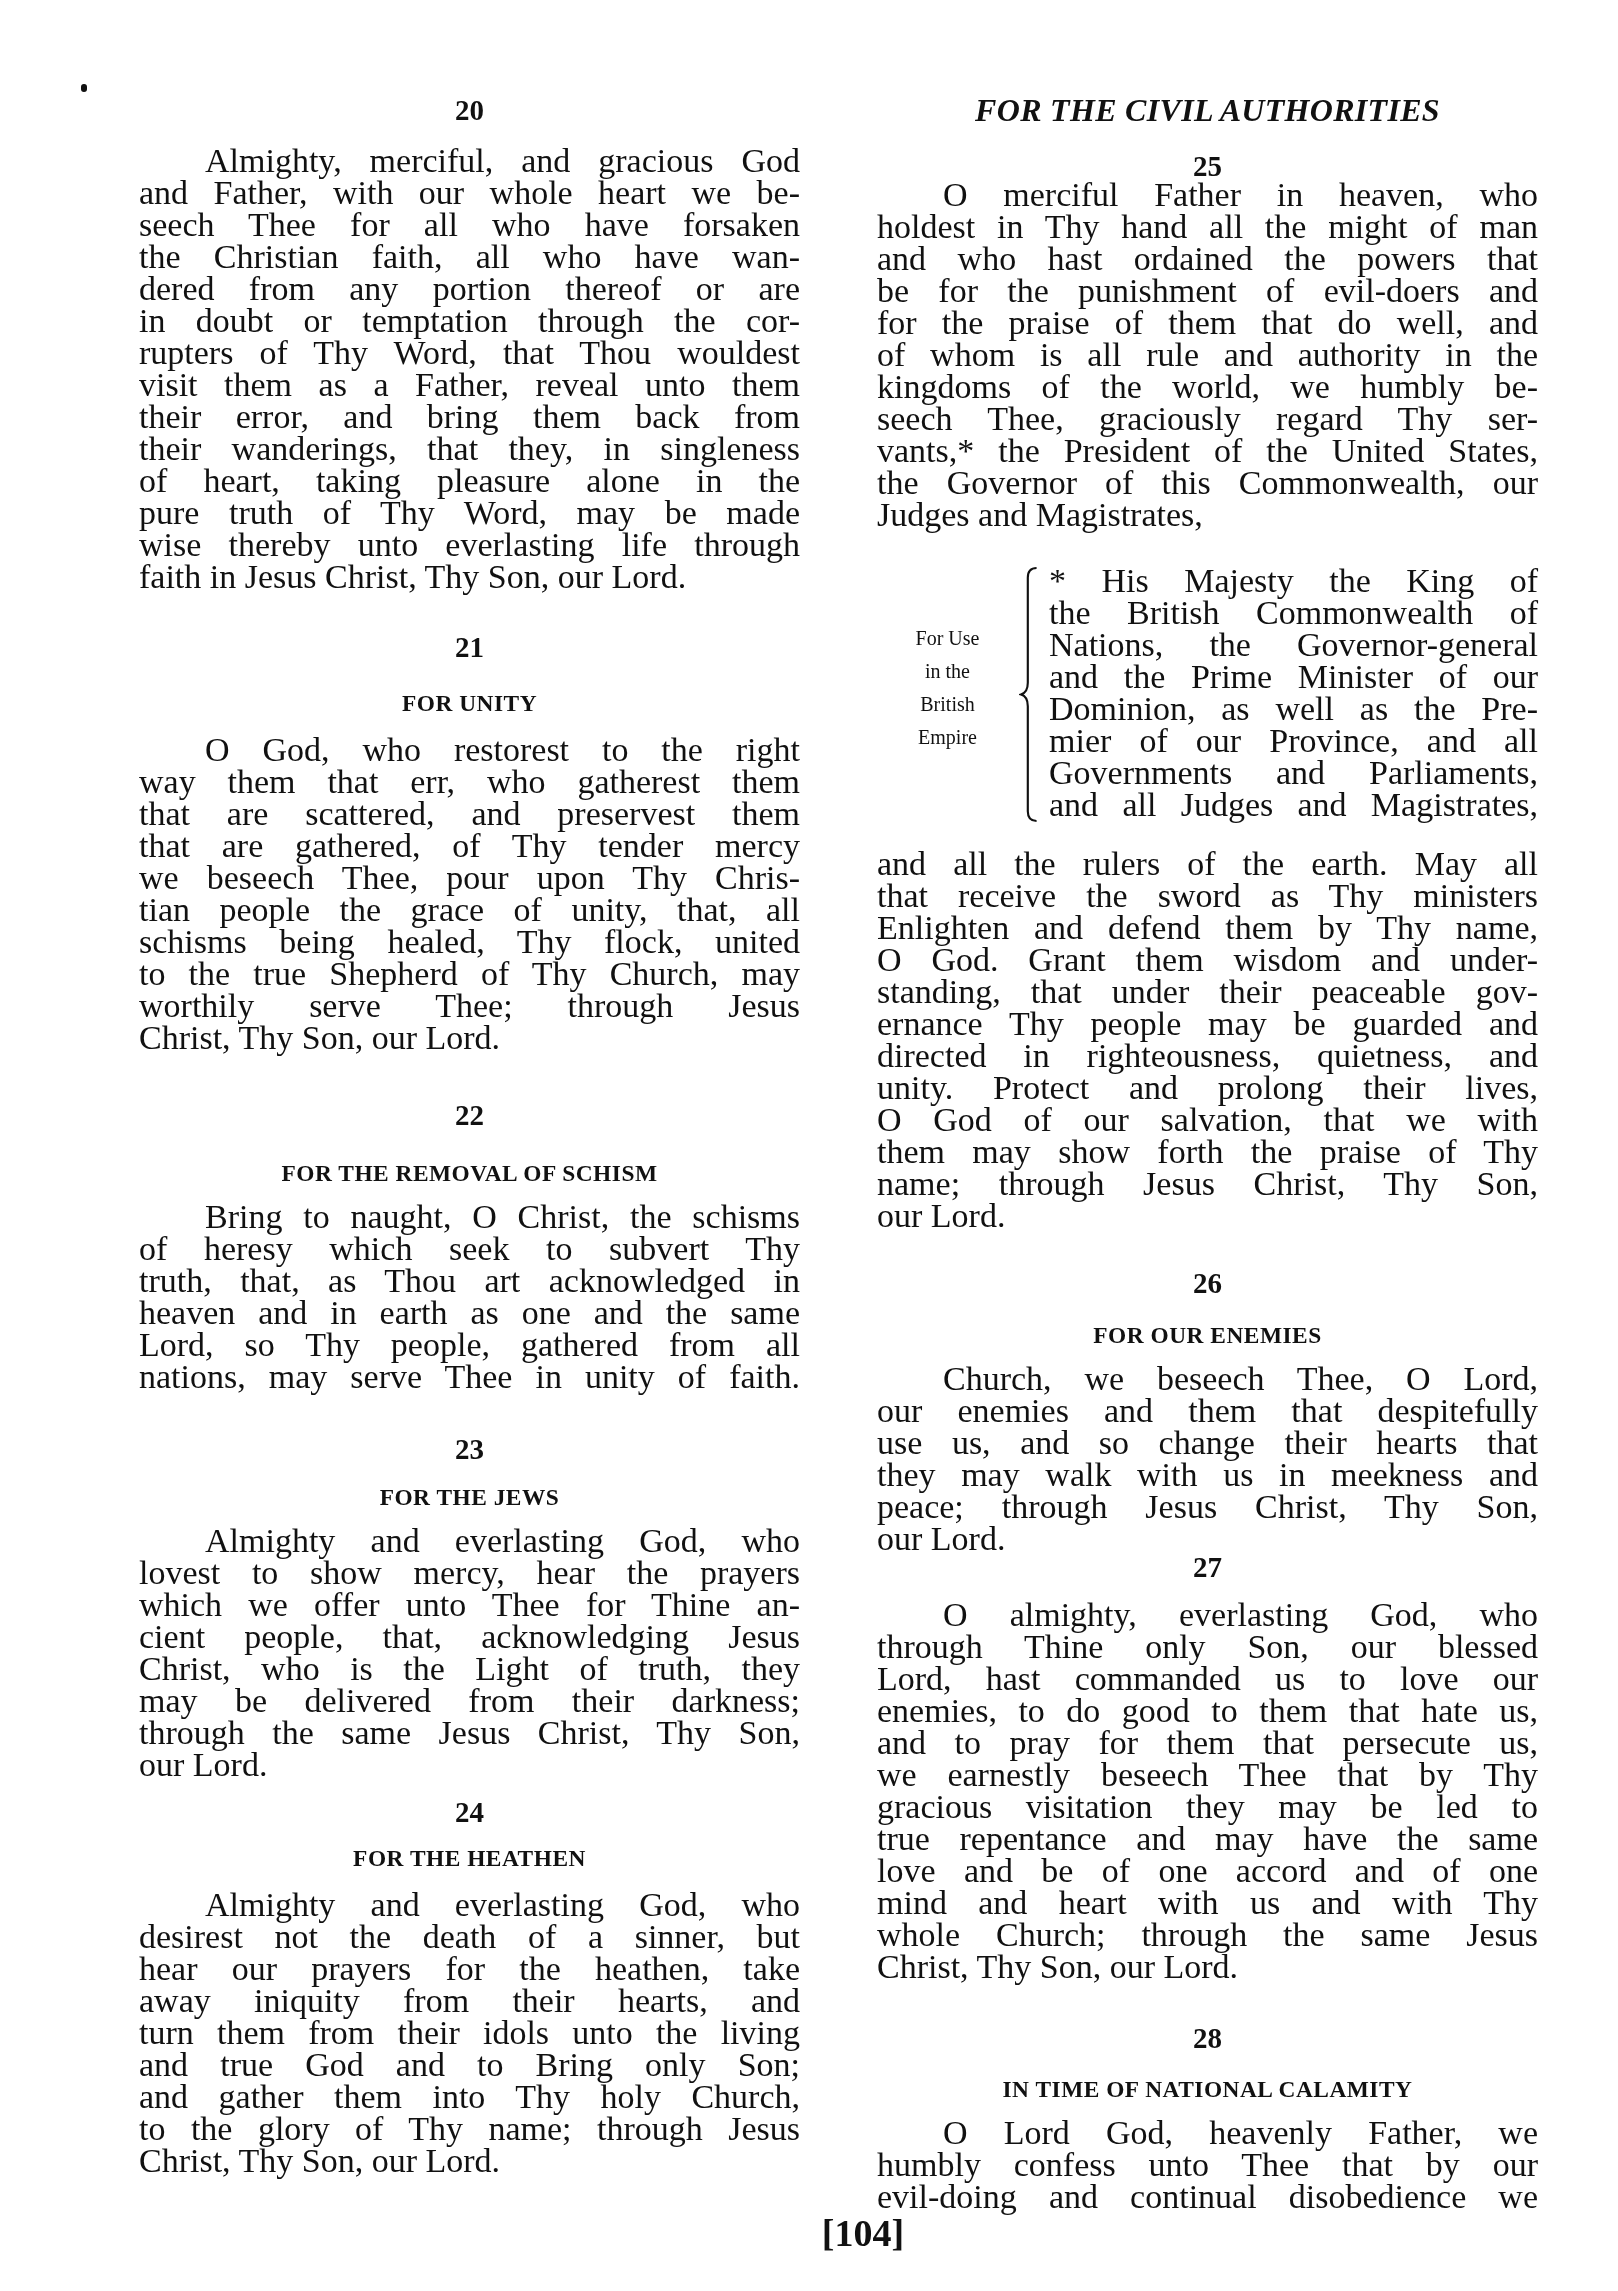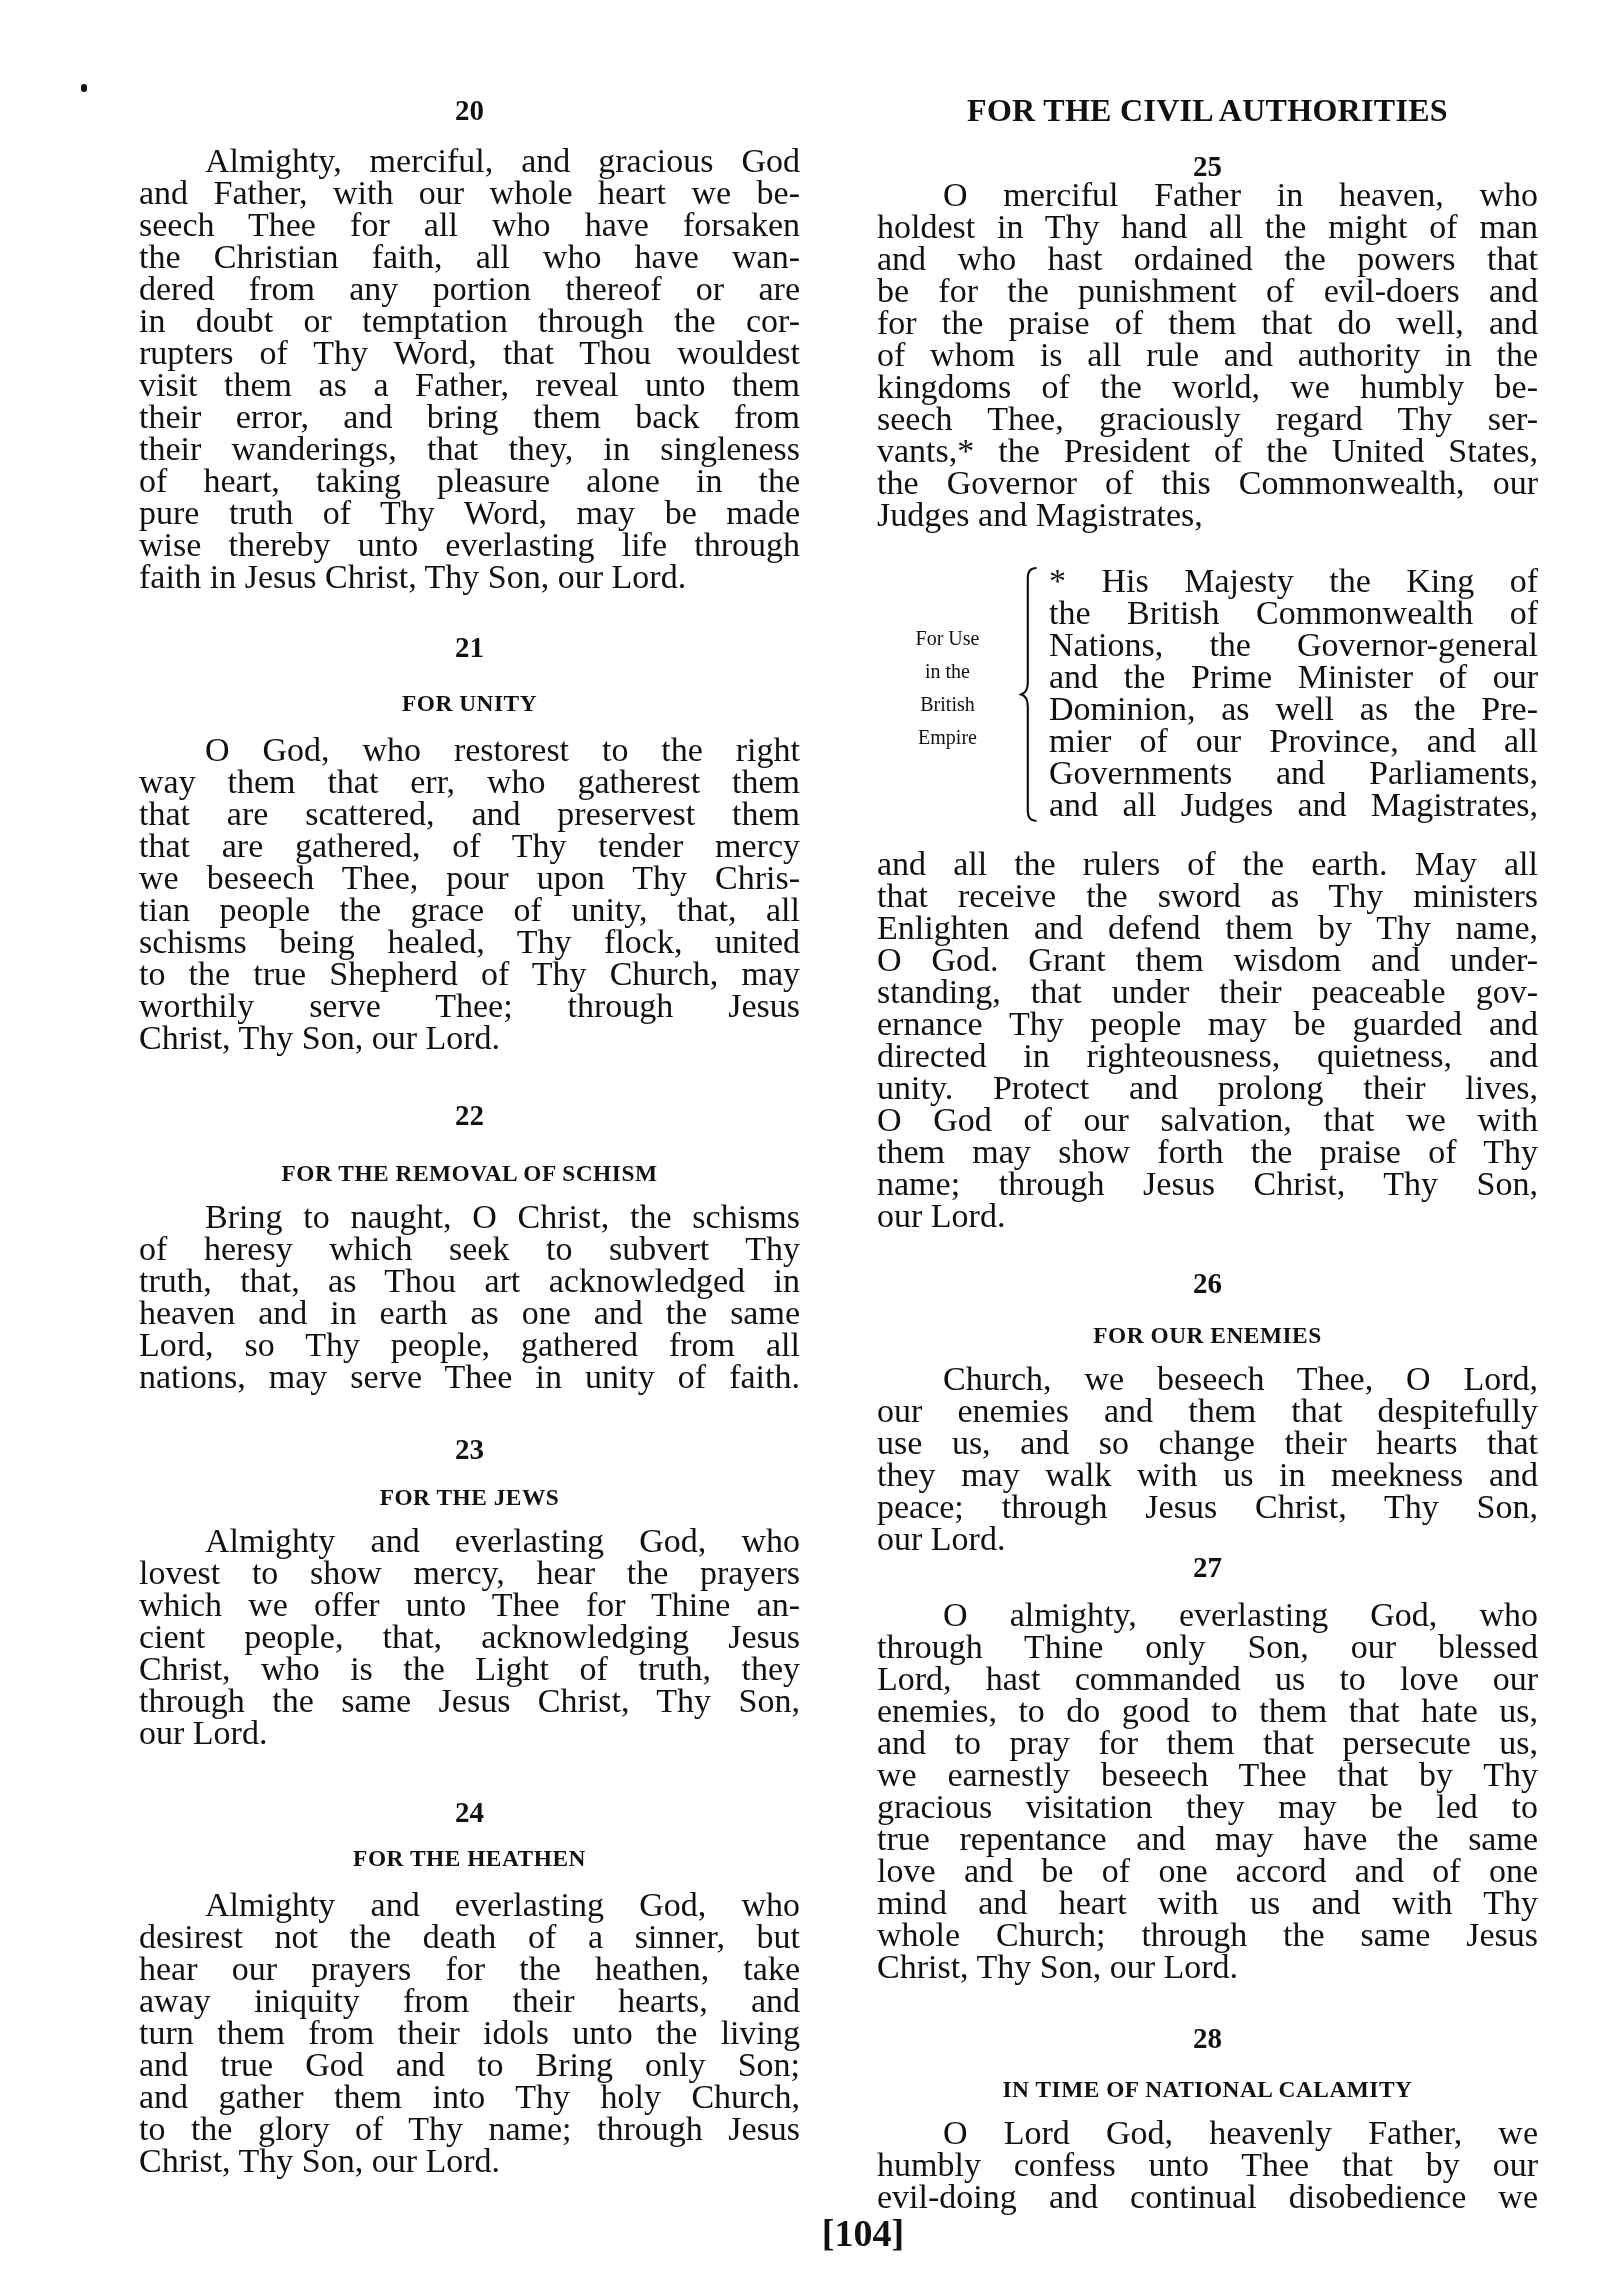--- a/index.html
+++ b/index.html
@@ -71,39 +71,40 @@
   </div>
 
 <div class="abs col-left num" style="top:1433px;">23</div>
 <div class="abs col-left head" style="top:1483px;">FOR THE JEWS</div>
 <div class="abs col-left para" style="top:1525px;">
     <span class="line j indent">Almighty and everlasting God, who</span>
     <span class="line j">lovest to show mercy, hear the prayers</span>
     <span class="line j">which we offer unto Thee for Thine an-</span>
     <span class="line j">cient people, that, acknowledging Jesus</span>
     <span class="line j">Christ, who is the Light of truth, they</span>
+    <span class="line j">may be delivered from their darkness;</span>
     <span class="line j">through the same Jesus Christ, Thy Son,</span>
     <span class="line">our Lord.</span>
   </div>
 
 <div class="abs col-left num" style="top:1796px;">24</div>
 <div class="abs col-left head" style="top:1844px;">FOR THE HEATHEN</div>
 <div class="abs col-left para" style="top:1889px;">
     <span class="line j indent">Almighty and everlasting God, who</span>
     <span class="line j">desirest not the death of a sinner, but</span>
     <span class="line j">hear our prayers for the heathen, take</span>
     <span class="line j">away iniquity from their hearts, and</span>
     <span class="line j">turn them from their idols unto the living</span>
     <span class="line j">and true God and to Bring only Son;</span>
     <span class="line j">and gather them into Thy holy Church,</span>
     <span class="line j">to the glory of Thy name; through Jesus</span>
     <span class="line">Christ, Thy Son, our Lord.</span>
   </div>
 
-<div class="abs col-right running" style="top:92px;">FOR THE CIVIL AUTHORITIES</div>
+<div class="abs col-right running" style="top:92px;font-style:italic;">FOR THE CIVIL AUTHORITIES</div>
 
 <div class="abs col-right num" style="top:150px;">25</div>
 <div class="abs col-right para" style="top:179px;">
     <span class="line j indent">O merciful Father in heaven, who</span>
     <span class="line j">holdest in Thy hand all the might of man</span>
     <span class="line j">and who hast ordained the powers that</span>
     <span class="line j">be for the punishment of evil-doers and</span>
     <span class="line j">for the praise of them that do well, and</span>
     <span class="line j">of whom is all rule and authority in the</span>
     <span class="line j">kingdoms of the world, we humbly be-</span>

